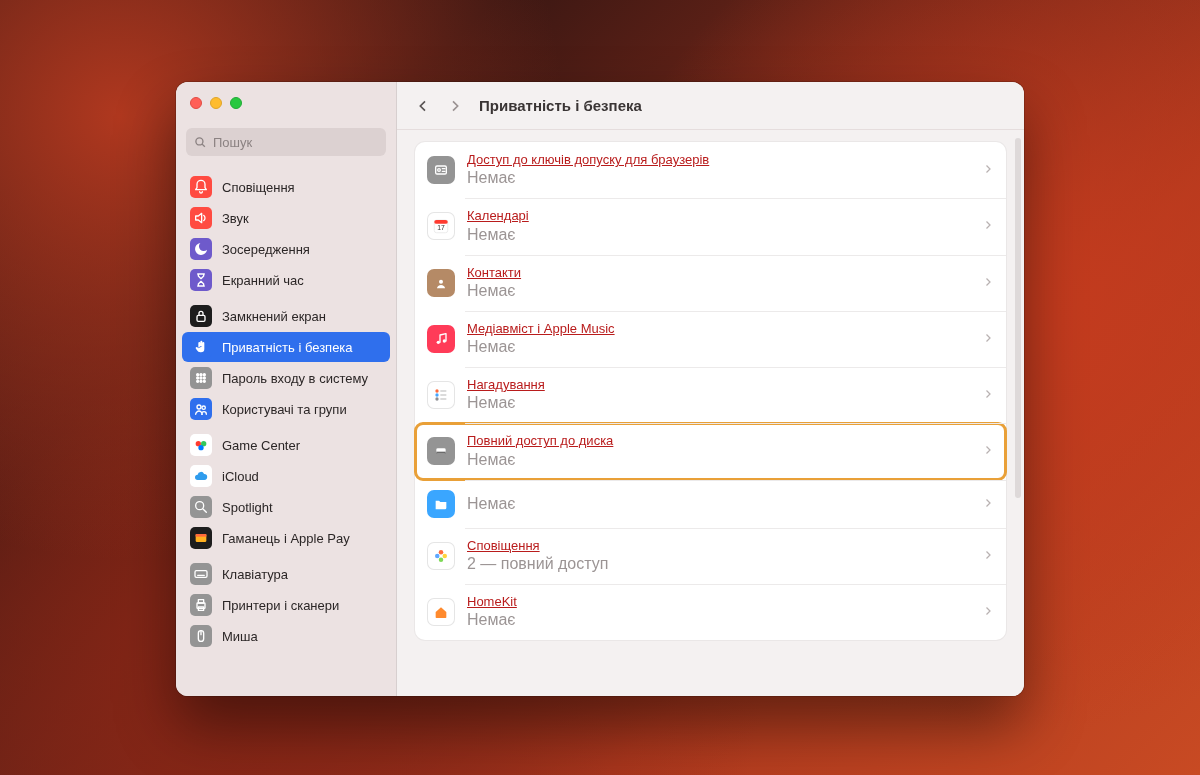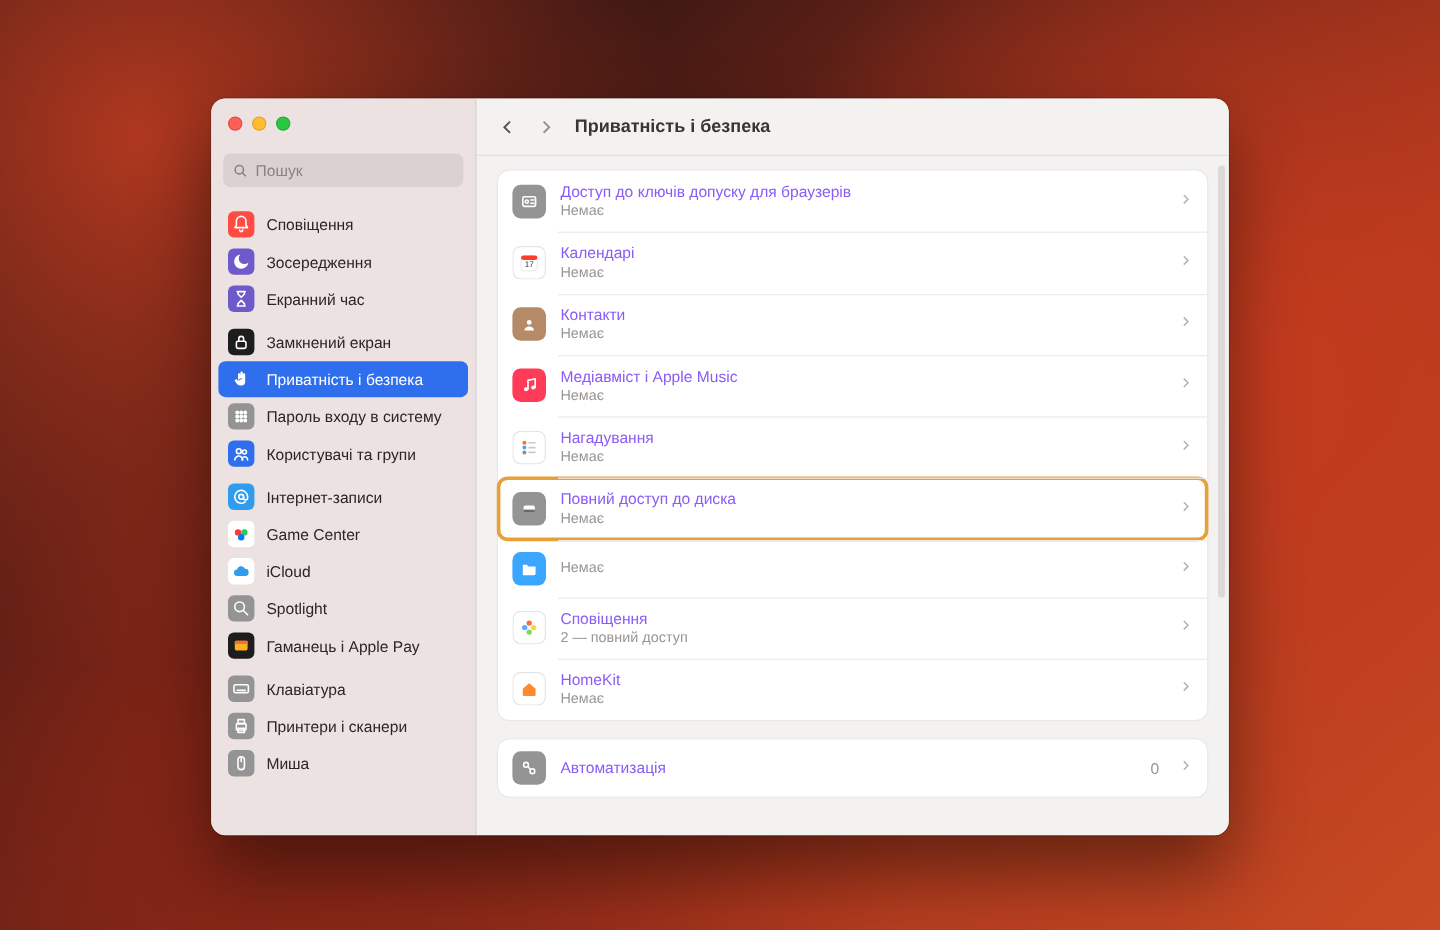--- a/index.html
+++ b/index.html
@@ -56,22 +56,22 @@
     display:flex; align-items:center; gap:12px; padding:10px 12px; position:relative;
   }
   .row + .row::before {
     content:""; position:absolute; left:50px; right:0; top:0; height:1px; background:#eceaea;
   }
   .row-icon {
     width:28px; height:28px; border-radius:7px; display:flex; align-items:center; justify-content:center;
     font-size:15px; color:#fff; flex:0 0 28px;
   }
   .row-text { flex:1; display:flex; flex-direction:column; line-height:1.25; }
-  .row-title { font-size:13px; color:#8b5cf6; }
-  .row-sub { font-size:12px; color:#9b9494; }
+  .row-title { font-size:13px; color:#b91c1c;text-decoration:underline; }
+  .row-sub { font-size:16px; color:#9b9494; }
   .row-trail { font-size:13px; color:#9b9494; margin-right:4px; }
   .chev { color:#b8b1b1; }
   .row.highlight {
     outline:3px solid #e9a038; outline-offset:-2px; border-radius:8px;
   }
   .vscroll {
     position:absolute; right:3px; top:56px; width:6px; height:360px;
     background:#cfc9c9; border-radius:3px; opacity:.6;
   }
 </style>
@@ -99,20 +99,29 @@
             <div class="sb-item">
               <span class="sb-icon" style="background: rgb(255, 75, 65);">
                 <svg width="16" height="16" viewBox="0 0 24 24" fill="none" stroke="#fff" stroke-width="2" stroke-linecap="round" stroke-linejoin="round">
                   <path d="M6 8a6 6 0 1 1 12 0v5l2 3H4l2-3z"></path>
                   <path d="M10 19a2 2 0 0 0 4 0"></path>
                 </svg>
               </span>
               <span class="sb-label">Сповіщення</span>
             </div>
             <div class="sb-item">
+              <span class="sb-icon" style="background: rgb(255, 75, 65);">
+                <svg width="16" height="16" viewBox="0 0 24 24" fill="none" stroke="#fff" stroke-width="2" stroke-linecap="round" stroke-linejoin="round">
+                  <polygon points="4 9 8 9 13 5 13 19 8 15 4 15"></polygon>
+                  <path d="M16 8a5 5 0 0 1 0 8"></path>
+                </svg>
+              </span>
+              <span class="sb-label">Звук</span>
+            </div>
+            <div class="sb-item">
               <span class="sb-icon" style="background: rgb(110, 90, 203);">
                 <svg width="16" height="16" viewBox="0 0 24 24" fill="none" stroke="#fff" stroke-width="2" stroke-linecap="round" stroke-linejoin="round">
                   <path d="M21 13A9 9 0 1 1 11 3a7 7 0 0 0 10 10z" fill="#fff" stroke="none"></path>
                 </svg>
               </span>
               <span class="sb-label">Зосередження</span>
             </div>
             <div class="sb-item">
               <span class="sb-icon" style="background: rgb(110, 90, 203);">
                 <svg width="16" height="16" viewBox="0 0 24 24" fill="none" stroke="#fff" stroke-width="2" stroke-linecap="round" stroke-linejoin="round">
@@ -161,29 +170,20 @@
                 <svg width="16" height="16" viewBox="0 0 24 24" fill="none" stroke="#fff" stroke-width="2" stroke-linecap="round" stroke-linejoin="round">
                   <circle cx="9" cy="9" r="3"></circle>
                   <circle cx="16" cy="10" r="2.5"></circle>
                   <path d="M4 20c0-3 3-5 5-5s5 2 5 5M13 20c0-2.5 2-4 3.5-4s3.5 1.5 3.5 4"></path>
                 </svg>
               </span>
               <span class="sb-label">Користувачі та групи</span>
             </div>
           </div>
           <div class="sb-group">
-            <div class="sb-item">
-              <span class="sb-icon" style="background: rgb(47, 156, 237);">
-                <svg width="16" height="16" viewBox="0 0 24 24" fill="none" stroke="#fff" stroke-width="2" stroke-linecap="round" stroke-linejoin="round">
-                  <circle cx="12" cy="12" r="3"></circle>
-                  <path d="M15 12v1.5a2.5 2.5 0 0 0 5 0V12a8 8 0 1 0-3 6.2"></path>
-                </svg>
-              </span>
-              <span class="sb-label">Інтернет-записи</span>
-            </div>
             <div class="sb-item">
               <span class="sb-icon" style="background: rgb(255, 255, 255);">
                 <svg width="16" height="16" viewBox="0 0 24 24" fill="none" stroke="#ff3b30" stroke-width="2" stroke-linecap="round" stroke-linejoin="round">
                   <circle cx="8" cy="10" r="4" fill="#ff3b30" stroke="none"></circle>
                   <circle cx="16" cy="10" r="4" fill="#34c759" stroke="none"></circle>
                   <circle cx="12" cy="16" r="4" fill="#007aff" stroke="none"></circle>
                 </svg>
               </span>
               <span class="sb-label">Game Center</span>
             </div>
@@ -399,36 +399,18 @@
               </span>
               <div class="row-text">
                 <span class="row-title">HomeKit</span>
                 <span class="row-sub">Немає</span>
               </div>
               <span class="chev"><svg width="12" height="12" viewBox="0 0 24 24" fill="none" stroke="currentColor" stroke-width="2.5">
                   <polyline points="9 5 16 12 9 19"></polyline>
                 </svg></span>
             </div>
           </div>
-          <div class="panel">
-            <div class="row">
-              <span class="row-icon" style="background: rgb(148, 148, 148);">
-                <svg width="16" height="16" viewBox="0 0 24 24" fill="none" stroke="#fff" stroke-width="2" stroke-linecap="round" stroke-linejoin="round">
-                  <circle cx="8" cy="8" r="3"></circle>
-                  <circle cx="16" cy="16" r="3"></circle>
-                  <path d="M10.5 10.5l3 3"></path>
-                </svg>
-              </span>
-              <div class="row-text">
-                <span class="row-title">Автоматизація</span>
-              </div>
-              <span class="row-trail">0</span>
-              <span class="chev"><svg width="12" height="12" viewBox="0 0 24 24" fill="none" stroke="currentColor" stroke-width="2.5">
-                  <polyline points="9 5 16 12 9 19"></polyline>
-                </svg></span>
-            </div>
-          </div>
         </div>
       <div class="vscroll"></div>
     </section>
 
   </div>
 </div>
 
 </body></html>

